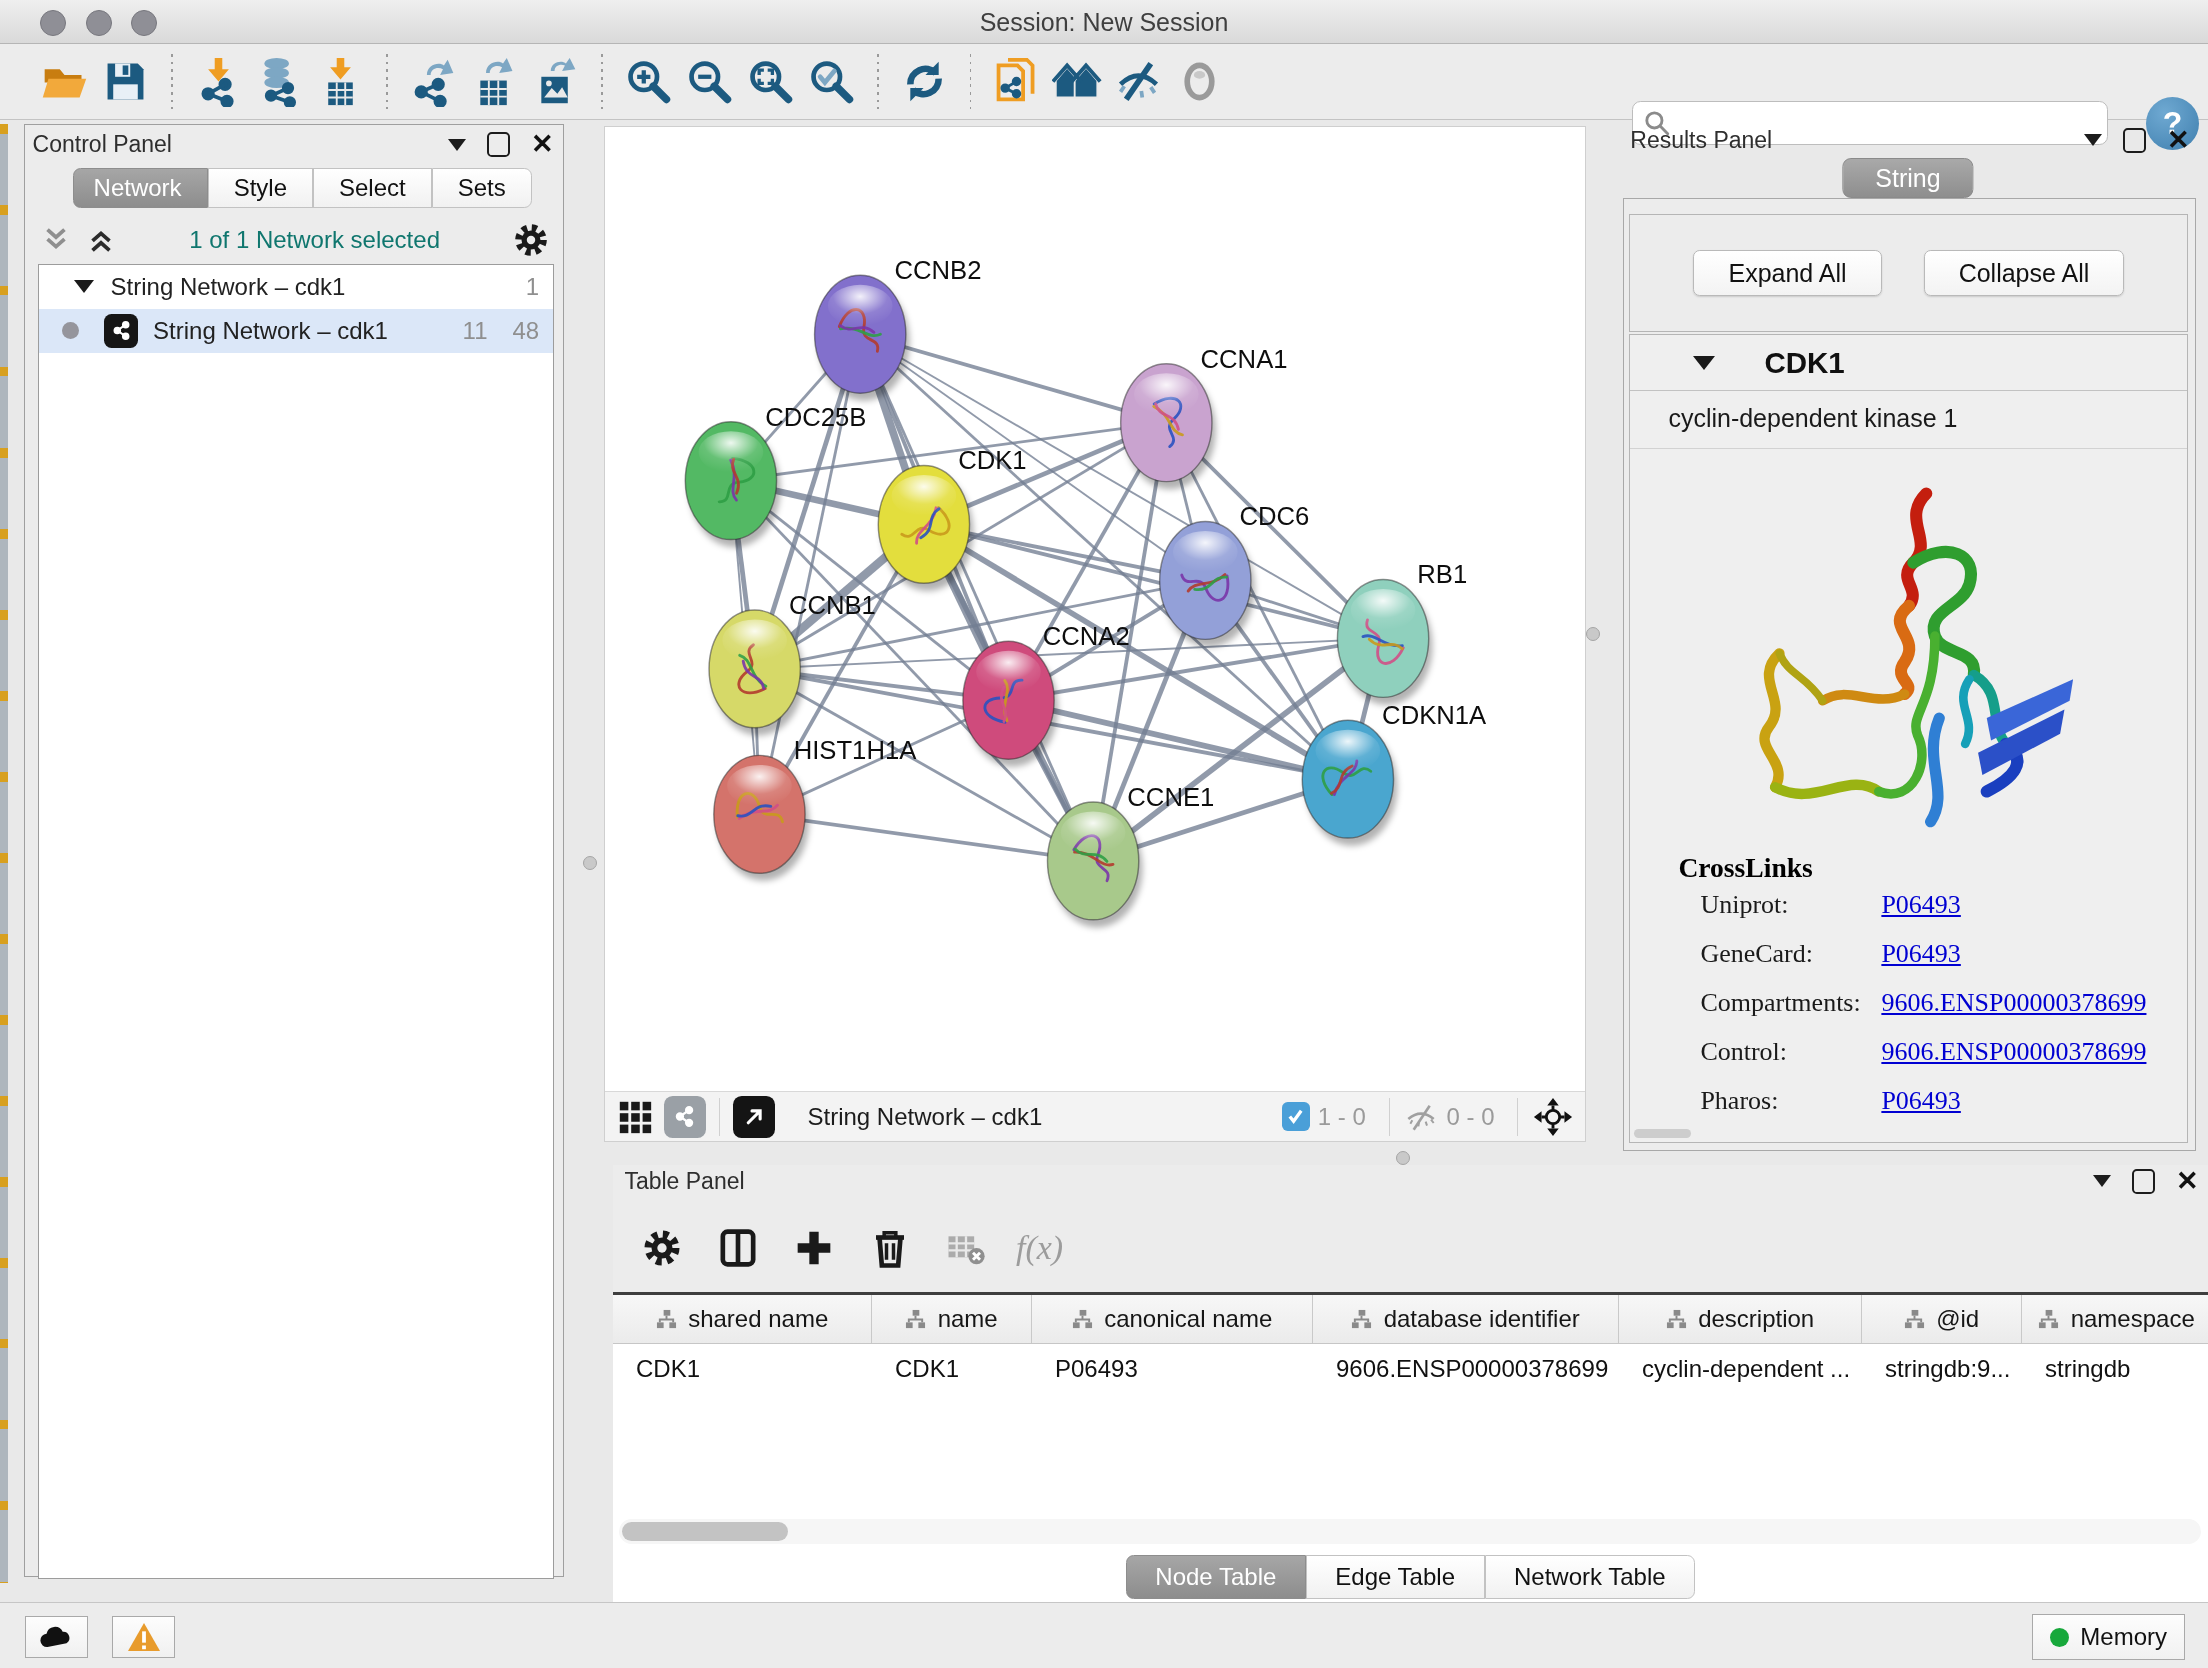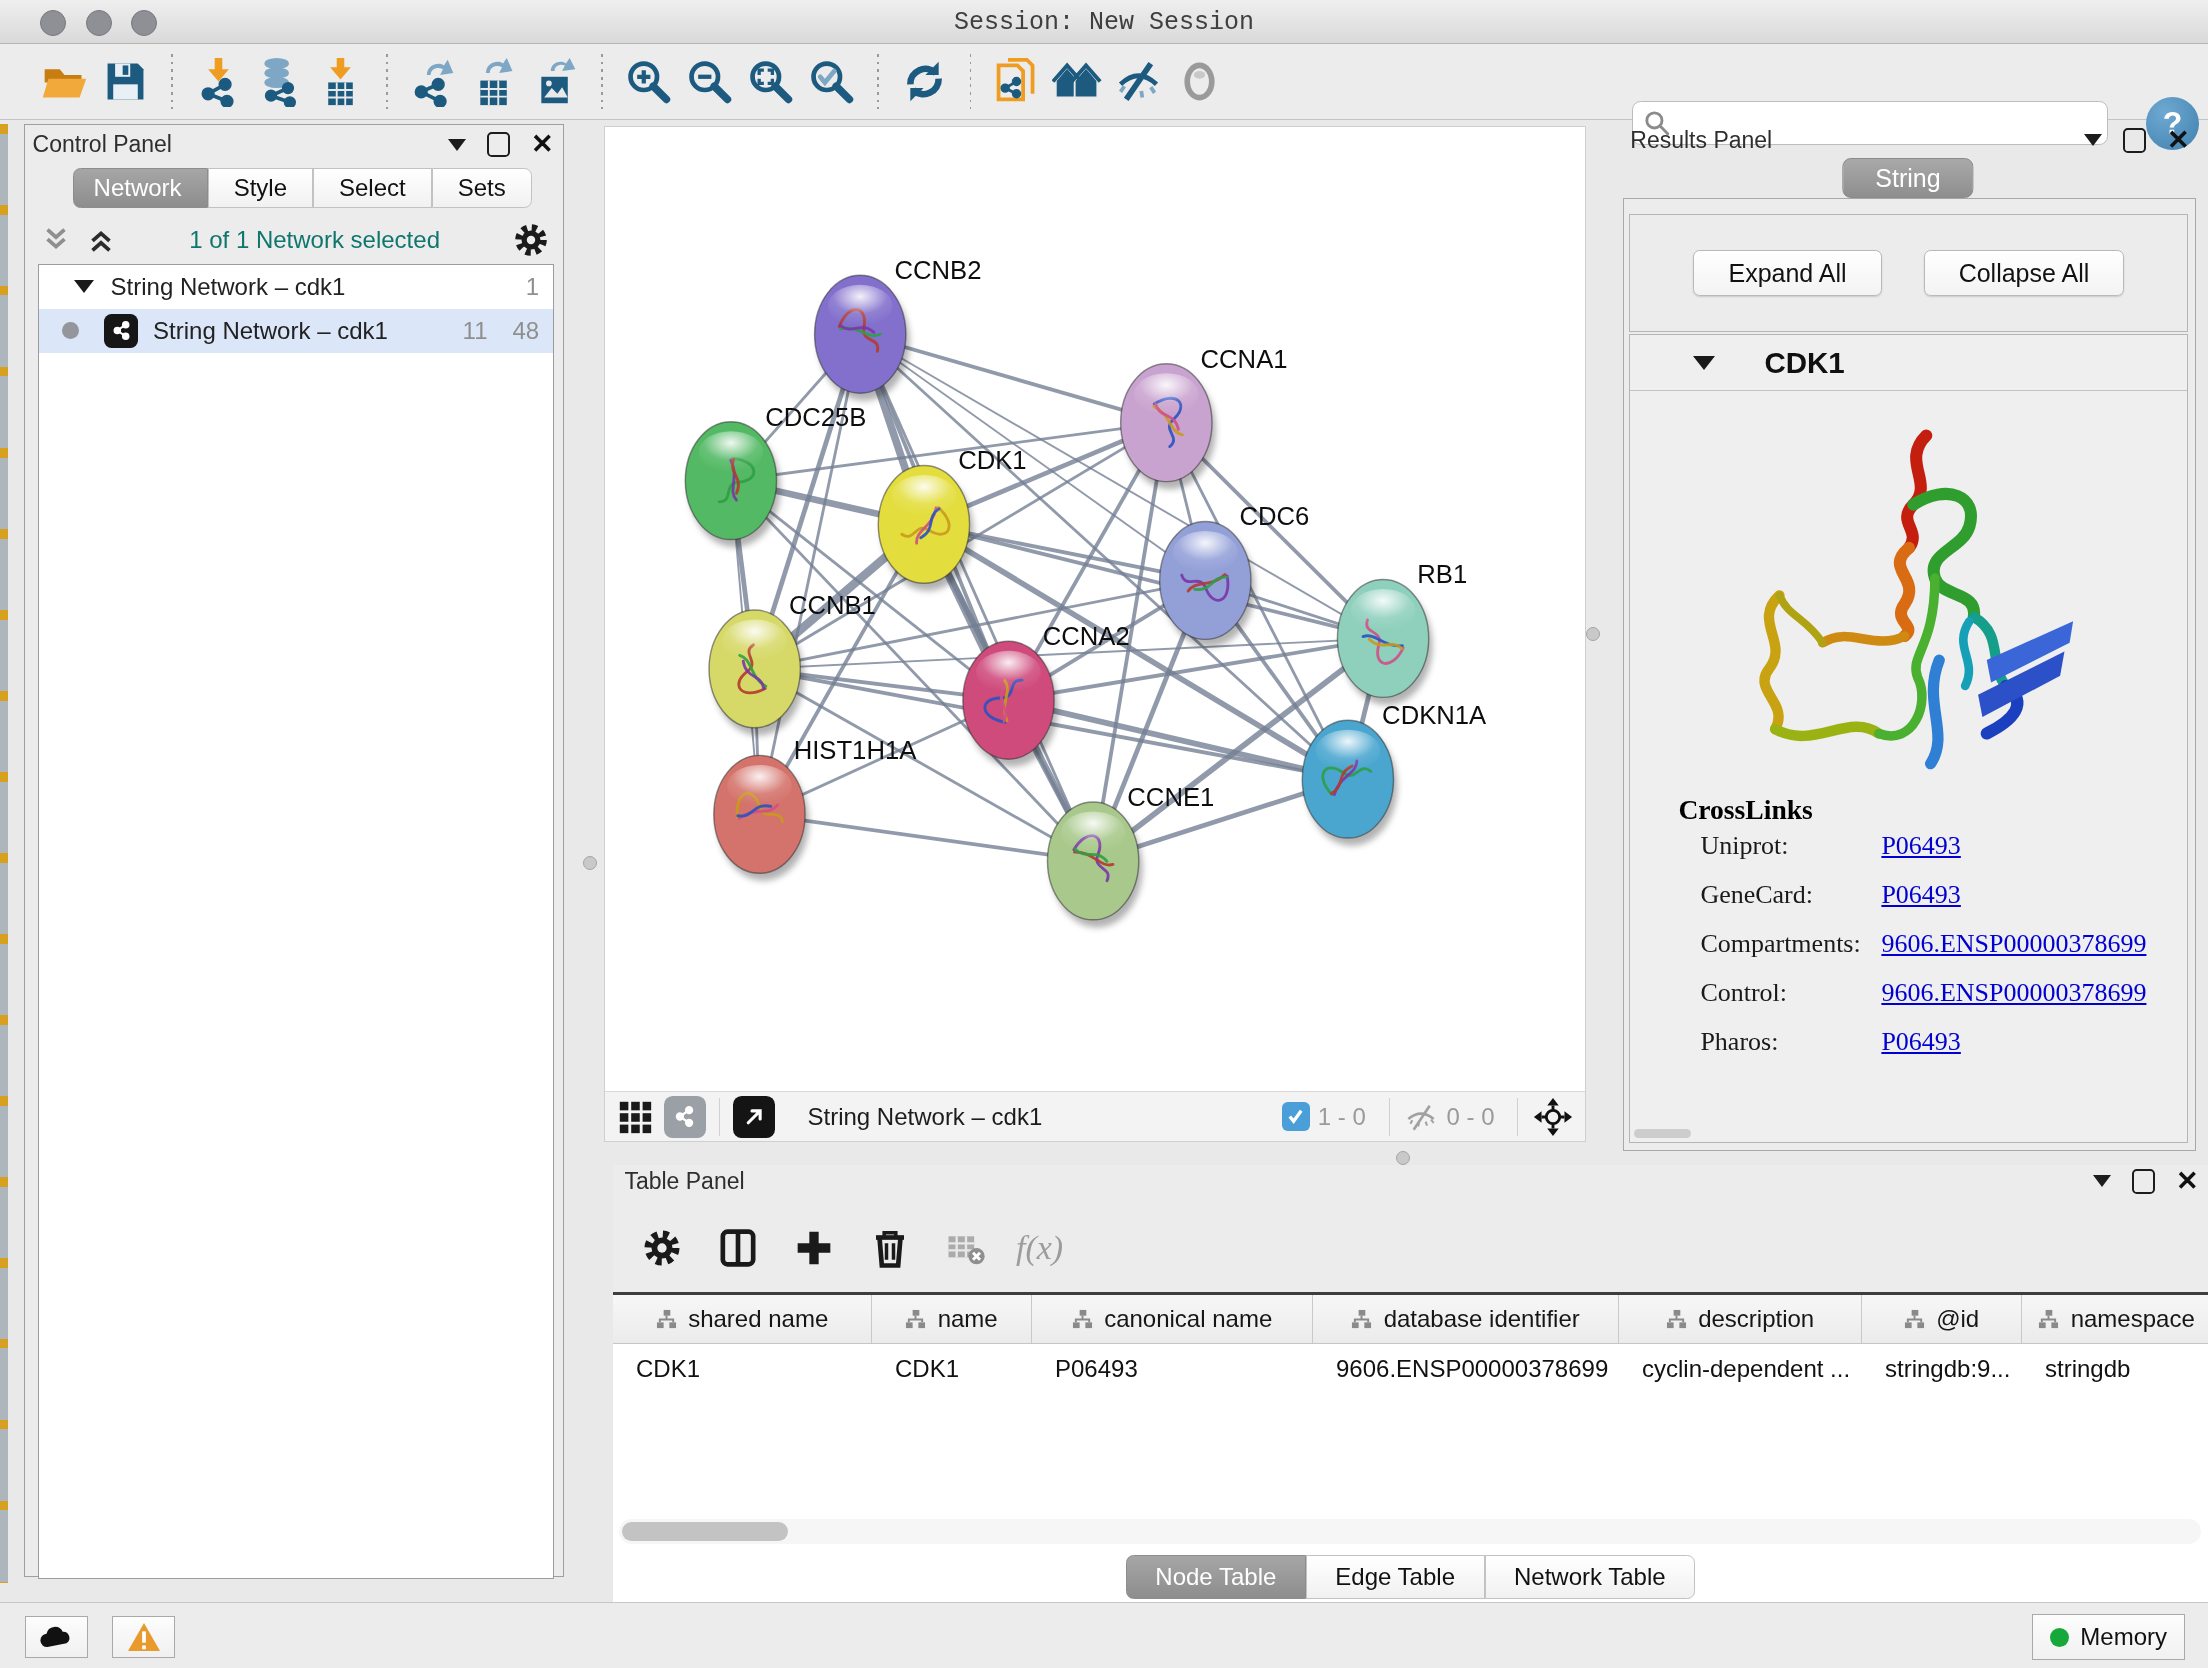--- a/index.html
+++ b/index.html
@@ -3,21 +3,21 @@
 <meta charset="utf-8">
 <style>
   html,body{margin:0;padding:0;background:#d8d8d8;}
   .screen{position:relative;width:2208px;height:1668px;background:#e9e9e9;overflow:hidden;
           font-family:"Liberation Sans",sans-serif;color:#222;}
   
   .titlebar{position:absolute;left:0;top:0;width:2208px;height:43px;
             background:linear-gradient(#efefef,#d9d9d9);border-bottom:1px solid #b5b5b5;}
   .tl{position:absolute;top:9.5px;width:24px;height:24px;border-radius:50%;
       background:#8f8f96;border:1px solid #77777e;}
-  .win-title{position:absolute;left:0;right:0;top:7.6px;text-align:center;font-size:25px;color:#3f3f3f;font-family:Liberation Mono, monospace;}
+  .win-title{position:absolute;left:0;right:0;top:7.6px;text-align:center;font-size:25px;color:#3f3f3f;}
   
   .toolbar{position:absolute;left:0;top:44px;width:2208px;height:76px;background:#ececec;
            border-bottom:1px solid #c3c3c3;display:flex;align-items:center;padding-left:34px;box-sizing:border-box;}
   .tb-btn{width:61px;height:59px;display:flex;align-items:center;justify-content:center;background:none;border:none;padding:0;}
   .tb-sep{width:1.9px;height:55px;margin:0 15px;
           background-image:repeating-linear-gradient(#9a9a9a 0 2.9px,transparent 2.9px 7.6px);}
   .searchbox{position:absolute;left:1632px;top:57px;width:476px;height:44px;background:#fff;
              border:1px solid #bdbdbd;border-radius:8.6px;display:flex;align-items:center;padding-left:9.5px;box-sizing:border-box;}
   .searchbox input{border:none;outline:none;font-size:23px;flex:1;background:transparent;font-family:inherit;}
   .help-btn{position:absolute;left:2146px;top:53px;width:53px;height:53px;border-radius:50%;
@@ -566,20 +566,21 @@
     <div class="rp-box">
       <div class="rp-btnrow">
         <button class="rp-btn">Expand All</button>
         <button class="rp-btn">Collapse All</button>
       </div>
       <div class="rp-scroll">
         <div class="gene-head">
           <span class="tri"></span>
           <span class="sym">CDK1</span>
         </div>
+        <div class="gene-desc">cyclin-dependent kinase 1</div>
 
         <svg class="protein" width="418" height="380" viewBox="0 0 440 440">
           <g fill="none" stroke-linecap="round">
             <path d="M240 40 C210 70 250 95 225 120 C205 140 235 150 220 170" stroke="#c41e0e" stroke-width="14"></path>
             <path d="M220 170 C190 195 235 205 215 235 C200 255 230 260 215 272" stroke="#d96b13" stroke-width="14"></path>
             <path d="M215 272 C180 290 150 260 120 280" stroke="#cf8a12" stroke-width="11"></path>
             <path d="M70 225 C38 255 82 280 58 310 C38 335 82 350 65 380" stroke="#c9a212" stroke-width="12"></path>
             <path d="M65 380 C110 405 150 360 185 385" stroke="#9ab313" stroke-width="12"></path>
             <path d="M120 280 C100 250 80 250 70 225" stroke="#b0a313" stroke-width="9"></path>
             <path d="M225 120 C265 95 300 110 290 145 C282 172 240 175 250 205 C258 228 300 220 295 250" stroke="#2f9e2f" stroke-width="14"></path>

